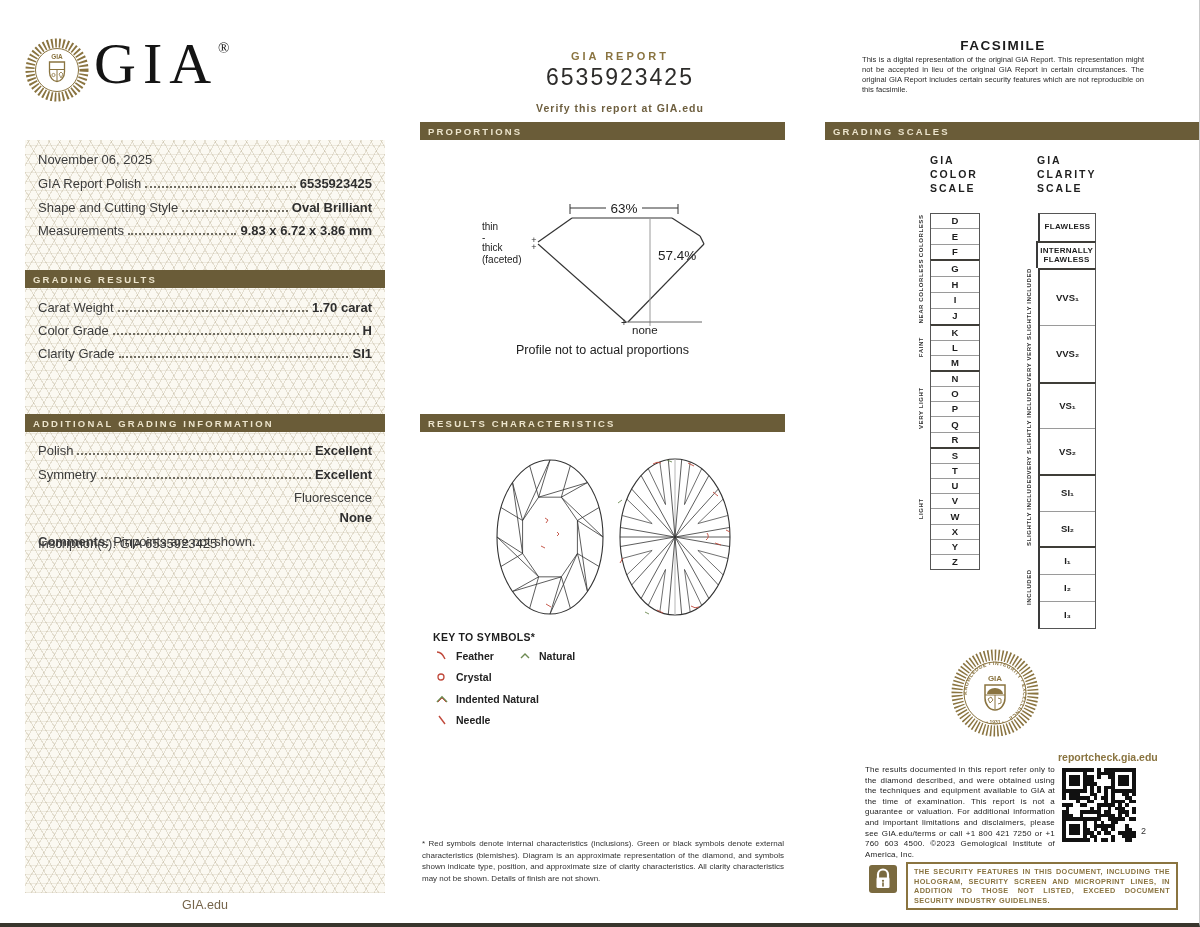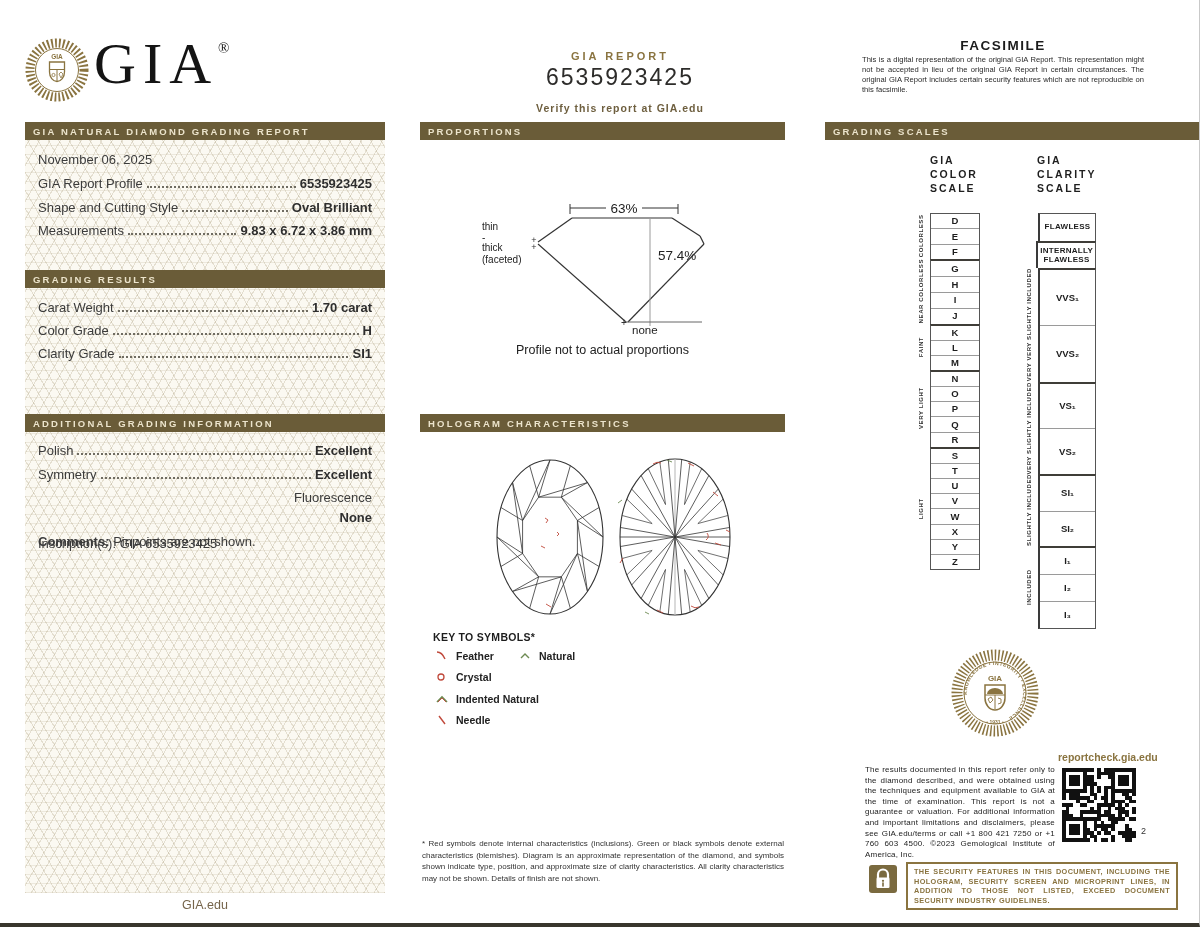--- a/index.html
+++ b/index.html
@@ -91,26 +91,25 @@
   </div>
   <div class="center-label" style="top:102px;font-size:10.5px;font-weight:bold;letter-spacing:1px;color:#6e5f3f;">Verify this report at GIA.edu</div>
 
   <div class="facs" style="top:38px;">
     <div class="facs-title">FACSIMILE</div>
     <div class="facs-body">This is a digital representation of the original GIA Report. This representation might not be accepted in lieu of the original GIA Report in certain circumstances. The original GIA Report includes certain security features which are not reproducible on this facsimile.</div>
   </div>
 
   <div class="pattern"></div>
 
-  <div class="bar" style="left:25px;top:122px;width:360px;">GIA NATURAL DIAMOND GRADING REPORT</div>
 
   <div class="plaintext" style="top:152px;">November 06, 2025</div>
 
   <div class="drow" style="top:176px;">
-    <span class="lbl">GIA Report Profile</span>
+    <span class="lbl">GIA Report Polish</span>
       <span class="dots"></span>
       <span class="val">6535923425</span>
   </div>
   <div class="drow" style="top:200px;">
     <span class="lbl">Shape and Cutting Style</span>
       <span class="dots"></span>
       <span class="val">Oval Brilliant</span>
   </div>
   <div class="drow" style="top:223px;">
     <span class="lbl">Measurements</span>
@@ -185,21 +184,21 @@
     <text x="114" y="93" font-size="9" fill="#333" text-anchor="middle">+</text>
     <text x="114" y="100" font-size="9" fill="#333" text-anchor="middle">+</text>
 
     <text x="62" y="80" font-size="10" fill="#222">thin</text>
     <text x="62" y="91" font-size="10" fill="#222">-</text>
     <text x="62" y="101" font-size="10" fill="#222">thick</text>
     <text x="62" y="113" font-size="10" fill="#222">(faceted)</text>
   </svg>
   <div class="abs" style="left:420px;top:343px;width:365px;text-align:center;font-size:12.5px;color:#222;">Profile not to actual proportions</div>
 
-  <div class="bar" style="left:420px;top:414px;width:365px;">HOLOGRAM CHARACTERISTICS</div>
+  <div class="bar" style="left:420px;top:414px;width:365px;">RESULTS CHARACTERISTICS</div>
 
   <svg id="ovals" class="abs" style="left:445px;top:440px;" width="320" height="196" viewBox="0 0 320 196">
       <ellipse cx="105" cy="97" rx="53" ry="77" fill="none" stroke="#333" stroke-width="1.1"></ellipse>
       <polygon points="93.64195572740414,57.16231455811331 116.35804427259586,57.16231455811331 132.420744524935,80.49869039641733 132.420744524935,113.50130960358265 116.35804427259588,136.8376854418867 93.64195572740414,136.8376854418867 77.579255475065,113.50130960358265 77.57925547506501,80.49869039641732" fill="none" stroke="#333" stroke-width="0.8"></polygon>
       <line x1="105" y1="20" x2="93.64195572740414" y2="57.16231455811331" stroke="#333" stroke-width="0.8"></line>
       <line x1="105" y1="20" x2="77.57925547506501" y2="80.49869039641732" stroke="#333" stroke-width="0.8"></line>
       <line x1="84.71777808465025" y1="25.861275996630923" x2="93.64195572740414" y2="57.16231455811331" stroke="#333" stroke-width="0.8"></line>
       <line x1="142.47665940288704" y1="42.55277784863585" x2="116.35804427259586" y2="57.16231455811331" stroke="#333" stroke-width="0.8"></line>
       <line x1="142.47665940288704" y1="42.55277784863585" x2="93.64195572740414" y2="57.16231455811331" stroke="#333" stroke-width="0.8"></line>
       <line x1="125.28222191534977" y1="25.861275996630923" x2="116.35804427259586" y2="57.16231455811331" stroke="#333" stroke-width="0.8"></line>

